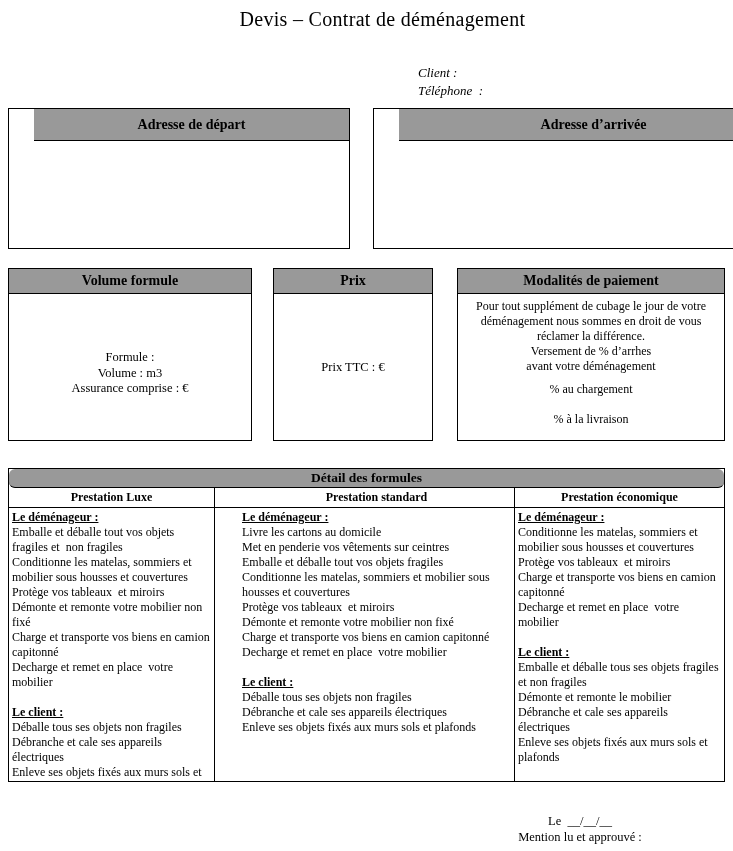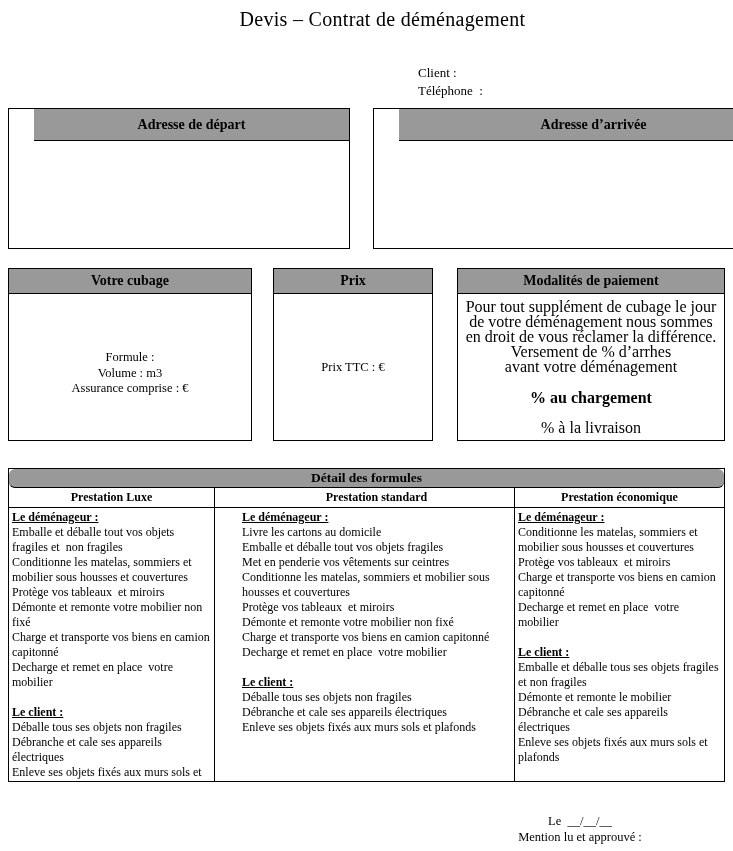--- a/index.html
+++ b/index.html
@@ -9,21 +9,21 @@
     background: #ffffff; color: #000000;
     font-family: "Liberation Serif", serif;
     overflow: hidden;
   }
   .doc-title {
     position: absolute; top: 8px; left: 16px; width: 733px;
     text-align: center; font-size: 20px; letter-spacing: 0.3px;
   }
   .client-block {
     position: absolute; left: 418px; top: 64px;
-    font-size: 13px; line-height: 18px;
+    font-size: 13px; line-height: 18px; font-style: italic;
   }
   .box { position: absolute; border: 1px solid var(--border); box-sizing: border-box; background: #fff; }
   .box-header {
     background: var(--header-bg);
     border-bottom: 1px solid var(--border);
     font-weight: bold; font-size: 14px;
     display: flex; align-items: center; justify-content: center;
     box-sizing: border-box;
   }
   .addr-box { top: 108px; height: 141px; }
@@ -39,25 +39,25 @@
   .mid-box .box-header { height: 25px; }
   .formula-body {
     text-align: center; padding-top: 56px;
     font-size: 12.5px; line-height: 15.5px;
   }
   .price-body {
     height: 146px; display: flex; align-items: center; justify-content: center;
     font-size: 12.5px;
   }
   .payment-body {
-    text-align: center; font-size: 16px; line-height: 15px;
+    text-align: center; font-size: 12px; line-height: 15px;
     padding: 5px 5px 0 5px;
   }
   .payment-deposit { }
-  .payment-loading { margin-top: 16px; font-weight: bold; }
+  .payment-loading { margin-top: 8px; }
   .payment-delivery { margin-top: 15px; }
 
   #detail-table { left: 8px; top: 468px; width: 717px; height: 314px; }
   .detail-title {
     height: 19px; background: var(--header-bg);
     border-bottom: 1px solid var(--border);
     font-weight: bold; font-size: 13.5px; text-align: center;
     display: flex; align-items: center; justify-content: center;
     box-sizing: border-box;
     border-radius: 6px;
@@ -99,21 +99,21 @@
   <div class="box-header">Adresse de départ</div>
   <div class="addr-body"></div>
 </div>
 
 <div class="box addr-box" id="arrival-box">
   <div class="box-header">Adresse d’arrivée</div>
   <div class="addr-body"></div>
 </div>
 
 <div class="box mid-box" id="formula-box">
-  <div class="box-header">Votre cubage</div>
+  <div class="box-header">Volume formule</div>
   <div class="formula-body">
       <div class="list-line">Formule :</div>
       <div class="list-line">Volume : m3</div>
       <div class="list-line">Assurance comprise : €</div>
     </div>
 </div>
 
 <div class="box mid-box" id="price-box">
   <div class="box-header">Prix</div>
   <div class="price-body">Prix TTC : €</div>
@@ -154,22 +154,22 @@
       <div>
           <div class="list-line">Déballe tous ses objets non fragiles</div>
           <div class="list-line">Débranche et cale ses appareils électriques</div>
           <div class="list-line">Enleve ses objets fixés aux murs sols et plafonds</div>
         </div>
     </div>
     <div class="cell c2">
       <div class="list-heading">Le déménageur :</div>
       <div>
           <div class="list-line">Livre les cartons au domicile</div>
+          <div class="list-line">Met en penderie vos vêtements sur ceintres</div>
           <div class="list-line">Emballe et déballe tout vos objets fragiles</div>
-          <div class="list-line">Met en penderie vos vêtements sur ceintres</div>
           <div class="list-line">Conditionne les matelas, sommiers et mobilier sous housses et couvertures</div>
           <div class="list-line">Protège vos tableaux  et miroirs</div>
           <div class="list-line">Démonte et remonte votre mobilier non fixé</div>
           <div class="list-line">Charge et transporte vos biens en camion capitonné</div>
           <div class="list-line">Decharge et remet en place  votre mobilier</div>
         </div>
       <div class="list-heading client-heading-gap">Le client :</div>
       <div>
           <div class="list-line">Déballe tous ses objets non fragiles</div>
           <div class="list-line">Débranche et cale ses appareils électriques</div>

